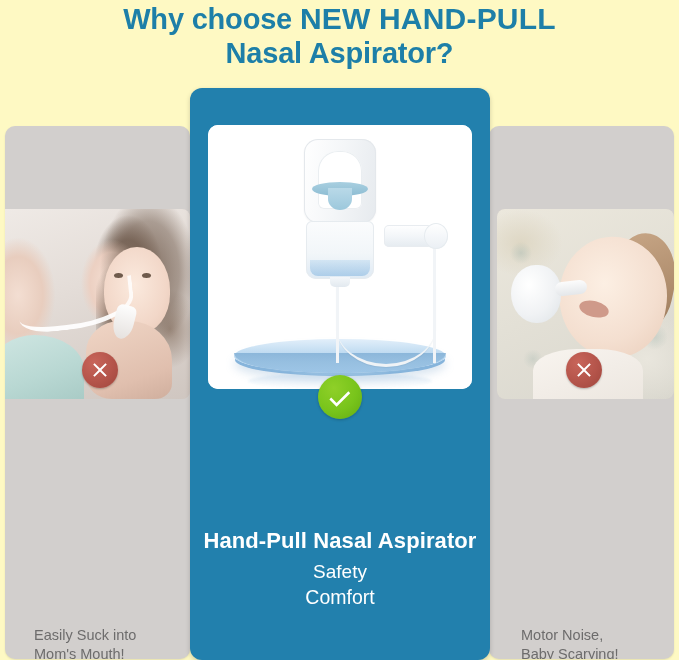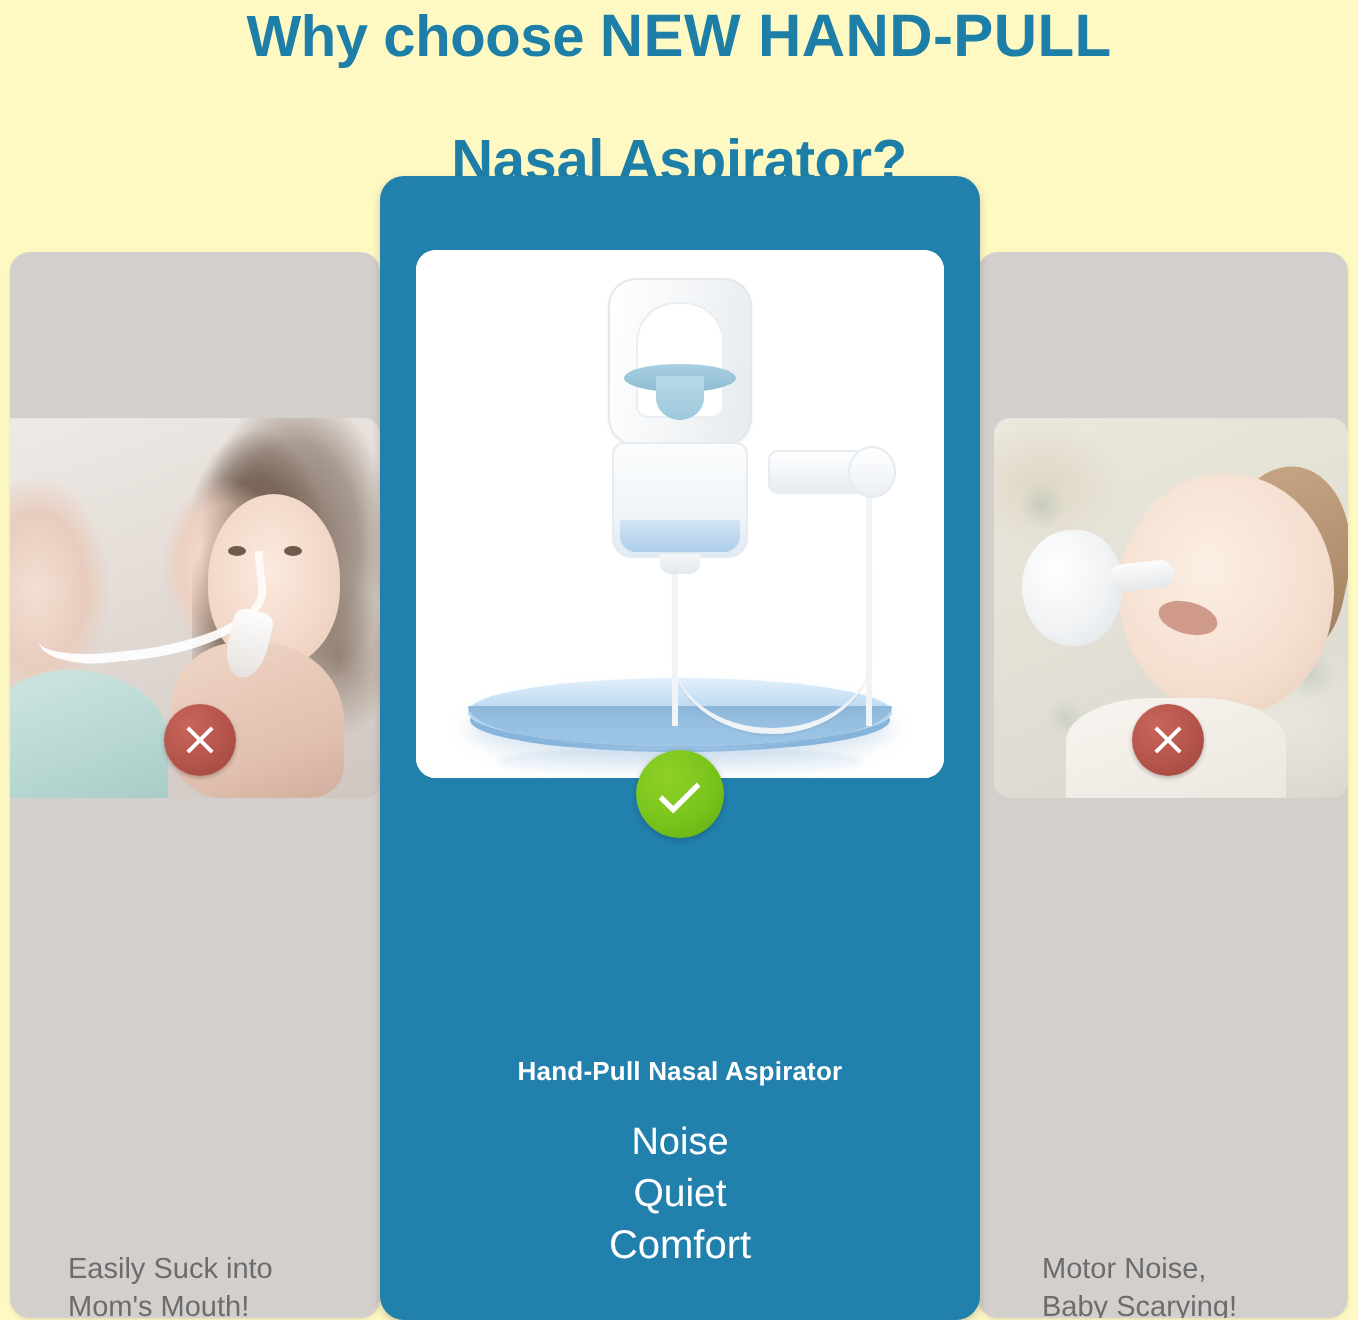--- a/index.html
+++ b/index.html
@@ -12,21 +12,21 @@
   .page { position: relative; width: 679px; height: 660px; background: #fef9c3; }
 
   
   .heading {
     position: absolute; left: 0; top: 0; width: 679px;
     text-align: center;
     padding-top: 2px;
     line-height: 1.16;
   }
   .heading .line1 { display: block; white-space: nowrap; }
-  .heading .line2 { display: block; white-space: nowrap; margin-top: 28px; }
+  .heading .line2 { display: block; white-space: nowrap; }
   .h-normal {
     color: #1d7fa8; font-size: 29px; font-weight: bold;
     letter-spacing: -0.2px;
   }
   .h-strong {
     color: #1d7fa8; font-size: 30px; font-weight: bold;
     letter-spacing: 0.2px;
   }
 
   
@@ -282,21 +282,21 @@
     background: radial-gradient(circle at 36% 30%, #8fd028 0%, #78c41b 55%, #63ab12 100%);
     box-shadow: 0 1px 3px rgba(0,0,0,0.22);
     display: flex; align-items: center; justify-content: center;
     z-index: 8;
   }
 
   
   .center-title {
     position: absolute; left: 0; top: 440px; width: 300px;
     text-align: center; color: #ffffff;
-    font-size: 13px; font-weight: bold; letter-spacing: 0.1px;
+    font-size: 22px; font-weight: bold; letter-spacing: 0.1px;
     z-index: 7;
   }
   .benefits {
     position: absolute; left: 0; top: 472px; width: 300px;
     text-align: center; color: #ffffff;
     z-index: 7;
   }
   .benefits li { list-style: none; line-height: 1.30; }
   .benefits li:nth-child(1) { font-size: 19px; }
   .benefits li:nth-child(2) { font-size: 19.5px; }
@@ -379,22 +379,21 @@
         <div class="asp-body-liquid"></div>
         <div class="asp-neck"></div>
         <div class="asp-tip"></div>
         <div class="asp-tip-cap"></div>
       </div>
     </div>
 
     <div class="center-title">Hand-Pull Nasal Aspirator</div>
 
     <ul class="benefits">
-      <li>Noise</li>
-      <li>Quiet</li>
+      <li>Safety</li>
       <li>Comfort</li>
 
     </ul>
   </div>
 
   <div class="badge-check">
     <svg width="26" height="26" viewBox="0 0 26 26" aria-hidden="true">
       <path d="M4.2 13.6 L9.6 19.0 L21.4 7.2 L23.2 9.2 L9.6 22.8 L2.4 15.6 Z" fill="#ffffff"></path>
     </svg>
   </div>

